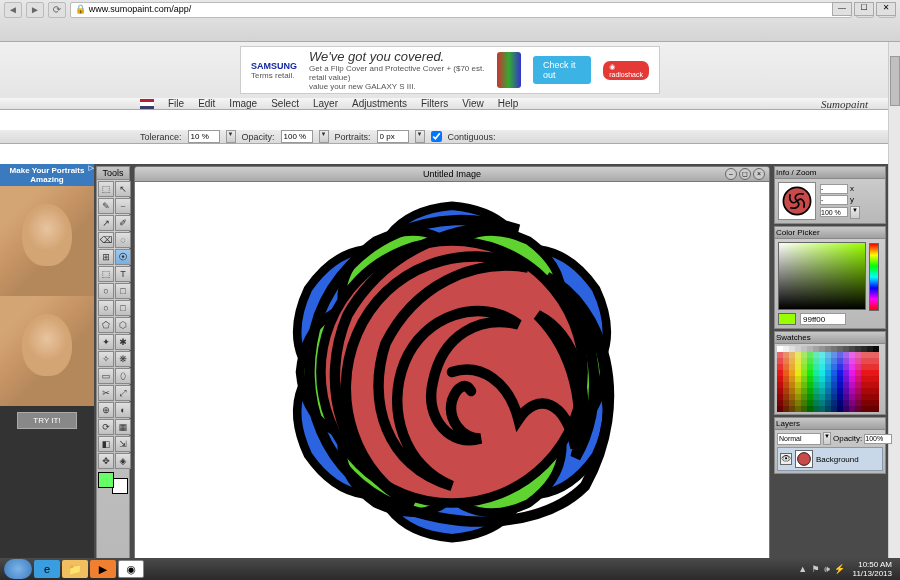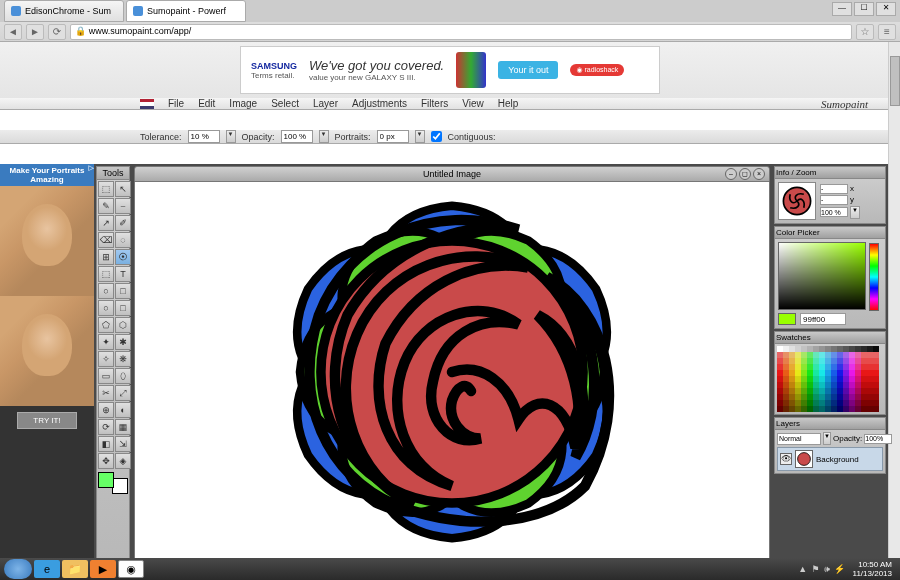--- a/index.html
+++ b/index.html
@@ -91,52 +91,43 @@
 </style>
 </head>
 <body>
 
 <div class="browser-chrome">
   <div class="win-ctrl">
     <div class="win-btn">—</div>
     <div class="win-btn">☐</div>
     <div class="win-btn">✕</div>
   </div>
-  <div class="tabs">
-    <div class="tab">
-        <span class="tab-icon"></span>
-        <span>EdisonChrome - Sum</span>
-      </div>
-    <div class="tab active">
-        <span class="tab-icon"></span>
-        <span>Sumopaint - Powerf</span>
-      </div>
-  </div>
   <div class="addr-bar">
     <div class="nav-btn">◄</div>
     <div class="nav-btn">►</div>
     <div class="nav-btn">⟳</div>
     <div class="url-box">🔒 <span>www.sumopaint.com/app/</span></div>
     <div class="nav-btn">☆</div>
     <div class="nav-btn">≡</div>
   </div>
 </div>
 
 <div class="ad-band">
   <div class="ad-box">
     <div>
       <div class="ad-logo">SAMSUNG</div>
       <div class="ad-text">Terms retail.</div>
     </div>
     <div>
       <div class="ad-head">We've got you covered.</div>
+      <div class="ad-text">Get a Flip Cover and Protective Cover + ($70 est. retail value)</div>
       <div class="ad-text">value your new GALAXY S III.</div>
     </div>
     <div style="width:30px;height:36px;background:linear-gradient(90deg,#c33,#3a3,#33c);border-radius:3px"></div>
-    <div class="ad-cta">Your it out</div>
+    <div class="ad-cta">Check it out</div>
     <div class="ad-badge">◉ radioshack</div>
   </div>
 </div>
 
 <div class="scroll-v">
     <div class="scroll-thumb"></div>
   </div>
 
 <div class="app">
   <div class="menu-bar">

